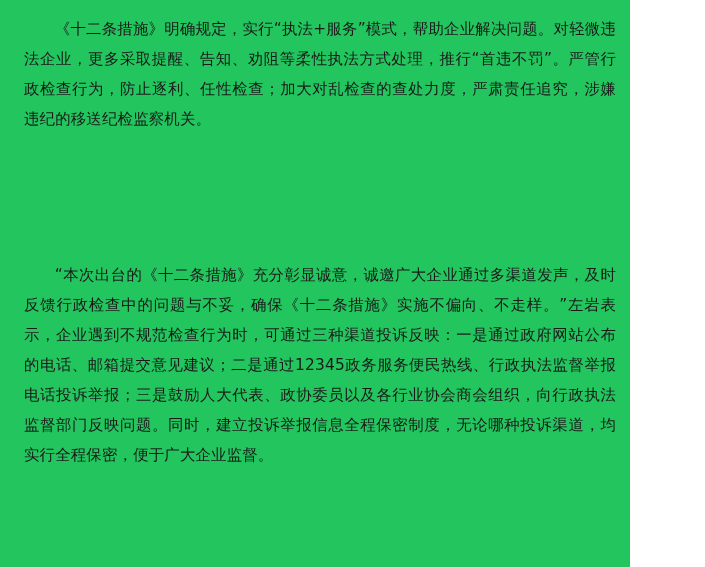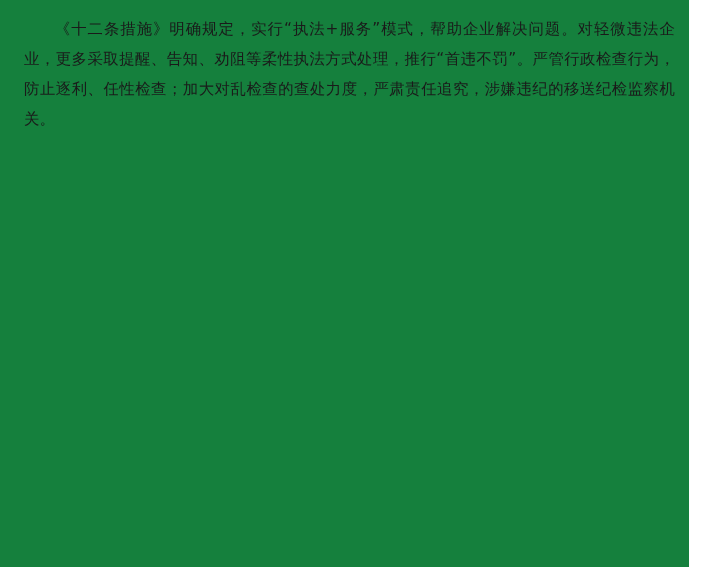--- a/index.html
+++ b/index.html
@@ -7,25 +7,25 @@
     padding: 0;
     background: #ffffff;
   }
   body {
     width: 705px;
     height: 567px;
     overflow: hidden;
     font-family: "DejaVu Sans", "Liberation Sans", sans-serif;
   }
   #doc {
-    width: 689px;
+    width: 630px;
     height: 567px;
     box-sizing: border-box;
     padding: 14px 14px 0 24px;
-    background: #15803d;
+    background: #22c55e;
   }
   .para {
     font-size: 15.4px;
     line-height: 30px;
     color: #1a1a1a;
     text-align: justify;
     text-justify: inter-ideograph;
     text-indent: 2em;
     margin: 0;
     letter-spacing: 0.2px;
@@ -33,13 +33,14 @@
   .gap-1 { height: 62px; }
   .gap-2 { height: 64px; }
 </style>
 </head>
 <body>
 
 <div id="doc">
   <p class="para">《十二条措施》明确规定，实行“执法+服务”模式，帮助企业解决问题。对轻微违法企业，更多采取提醒、告知、劝阻等柔性执法方式处理，推行“首违不罚”。严管行政检查行为，防止逐利、任性检查；加大对乱检查的查处力度，严肃责任追究，涉嫌违纪的移送纪检监察机关。</p>
   <div class="gap-1"></div>
   <div class="gap-2"></div>
+  <p class="para">“本次出台的《十二条措施》充分彰显诚意，诚邀广大企业通过多渠道发声，及时反馈行政检查中的问题与不妥，确保《十二条措施》实施不偏向、不走样。”左岩表示，企业遇到不规范检查行为时，可通过三种渠道投诉反映：一是通过政府网站公布的电话、邮箱提交意见建议；二是通过12345政务服务便民热线、行政执法监督举报电话投诉举报；三是鼓励人大代表、政协委员以及各行业协会商会组织，向行政执法监督部门反映问题。同时，建立投诉举报信息全程保密制度，无论哪种投诉渠道，均实行全程保密，便于广大企业监督。</p>
 </div>
 
 </body></html>

